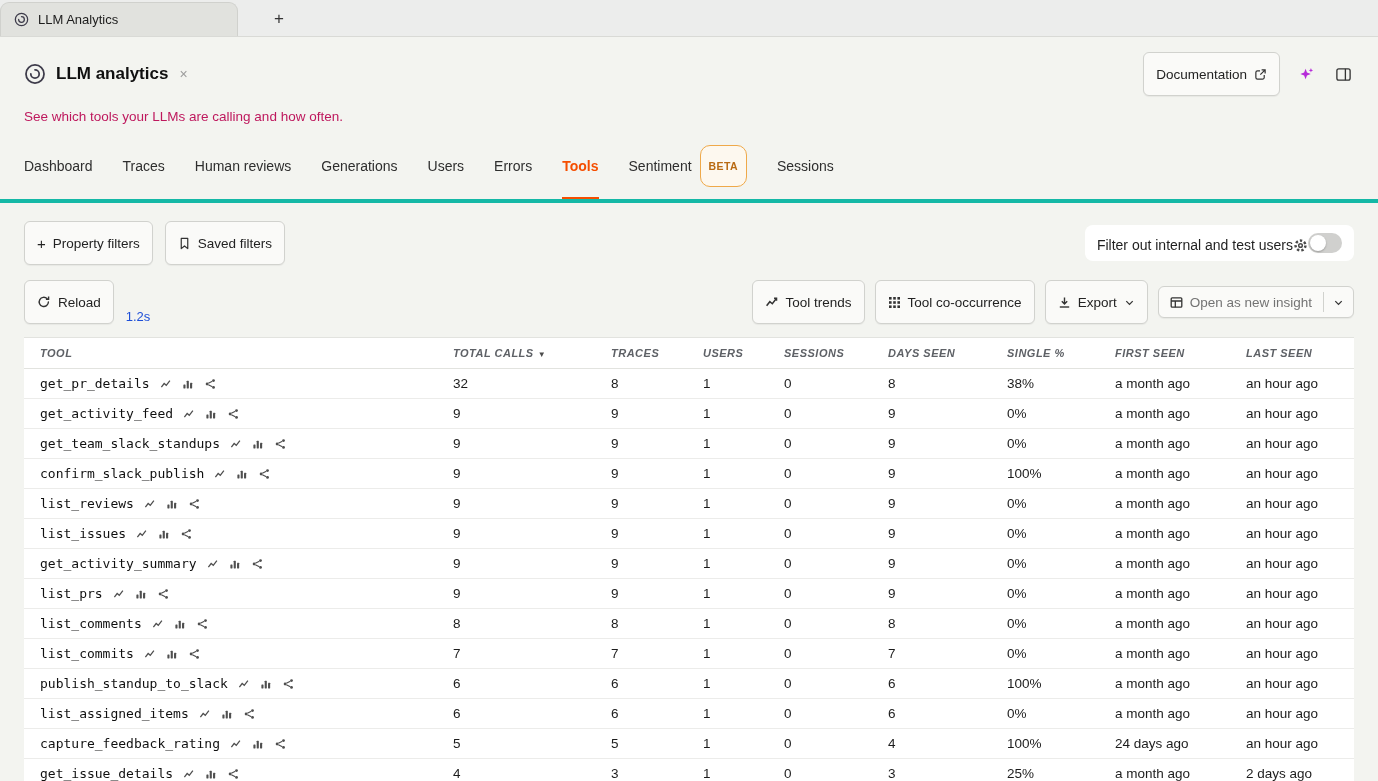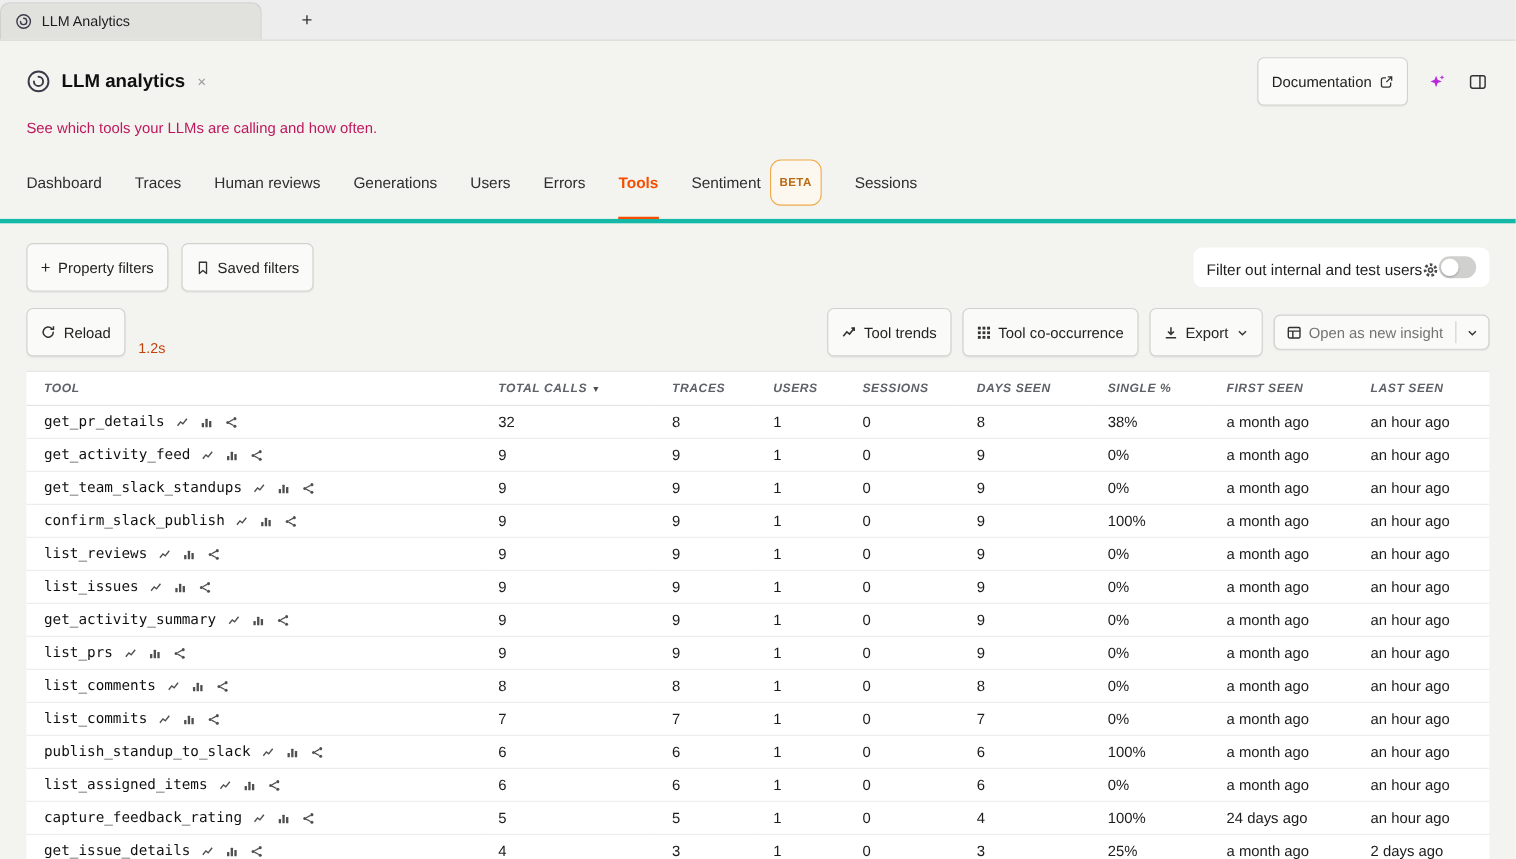--- a/index.html
+++ b/index.html
@@ -46,21 +46,21 @@
     background: var(--beta-bg, #fdf8ef); padding: 14px 8px; border-radius: 10px;
   }
 
   .filter-row { display: flex; align-items: center; margin-top: 18px; gap: 12px; }
   .filter-right { margin-left: auto; display: flex; align-items: flex-end; background: #ffffff; border-radius: 8px; padding: 8px 12px; }
   .filter-right .label { font-size: 14px; color: #1f1f1f; }
   .toggle { width: 34px; height: 20px; border-radius: 10px; background: var(--toggle-off, #d0d0ce); position: relative; cursor: pointer; flex: none; }
   .toggle::after { content: ""; position: absolute; top: 2px; left: 2px; width: 16px; height: 16px; border-radius: 50%; background: #fff; box-shadow: 0 1px 2px rgba(0,0,0,.25); }
 
   .action-row { display: flex; align-items: flex-end; margin-top: 15px; gap: 12px; }
-  .load-time { font-size: 13px; color: #c2410c; }
+  .load-time { font-size: 13px; color: #1d4ed8; }
   .action-right { margin-left: auto; display: flex; align-items: center; gap: 10px; }
   .split-btn { display: inline-flex; align-items: stretch; border: 1px solid #d1d2ce; border-radius: 6px; background: #fafaf8; box-shadow: 0 1px 1px rgba(0,0,0,.05); }
   .split-main { display: flex; align-items: center; gap: 7px; padding: 0 11px; height: 30px; font-size: 13.5px; font-weight: 500; color: #737373; cursor: pointer; }
   .split-div { width: 1px; background: #d1d2ce; margin: 5px 0; }
   .split-caret { display: flex; align-items: center; padding: 0 9px; cursor: pointer; }
 
   
   table { margin-top: 13px; width: 100%; border-collapse: collapse; table-layout: fixed; background: #fff; }
   thead th {
     font-size: 11px; font-weight: 700; letter-spacing: .5px; color: #5e6166;

